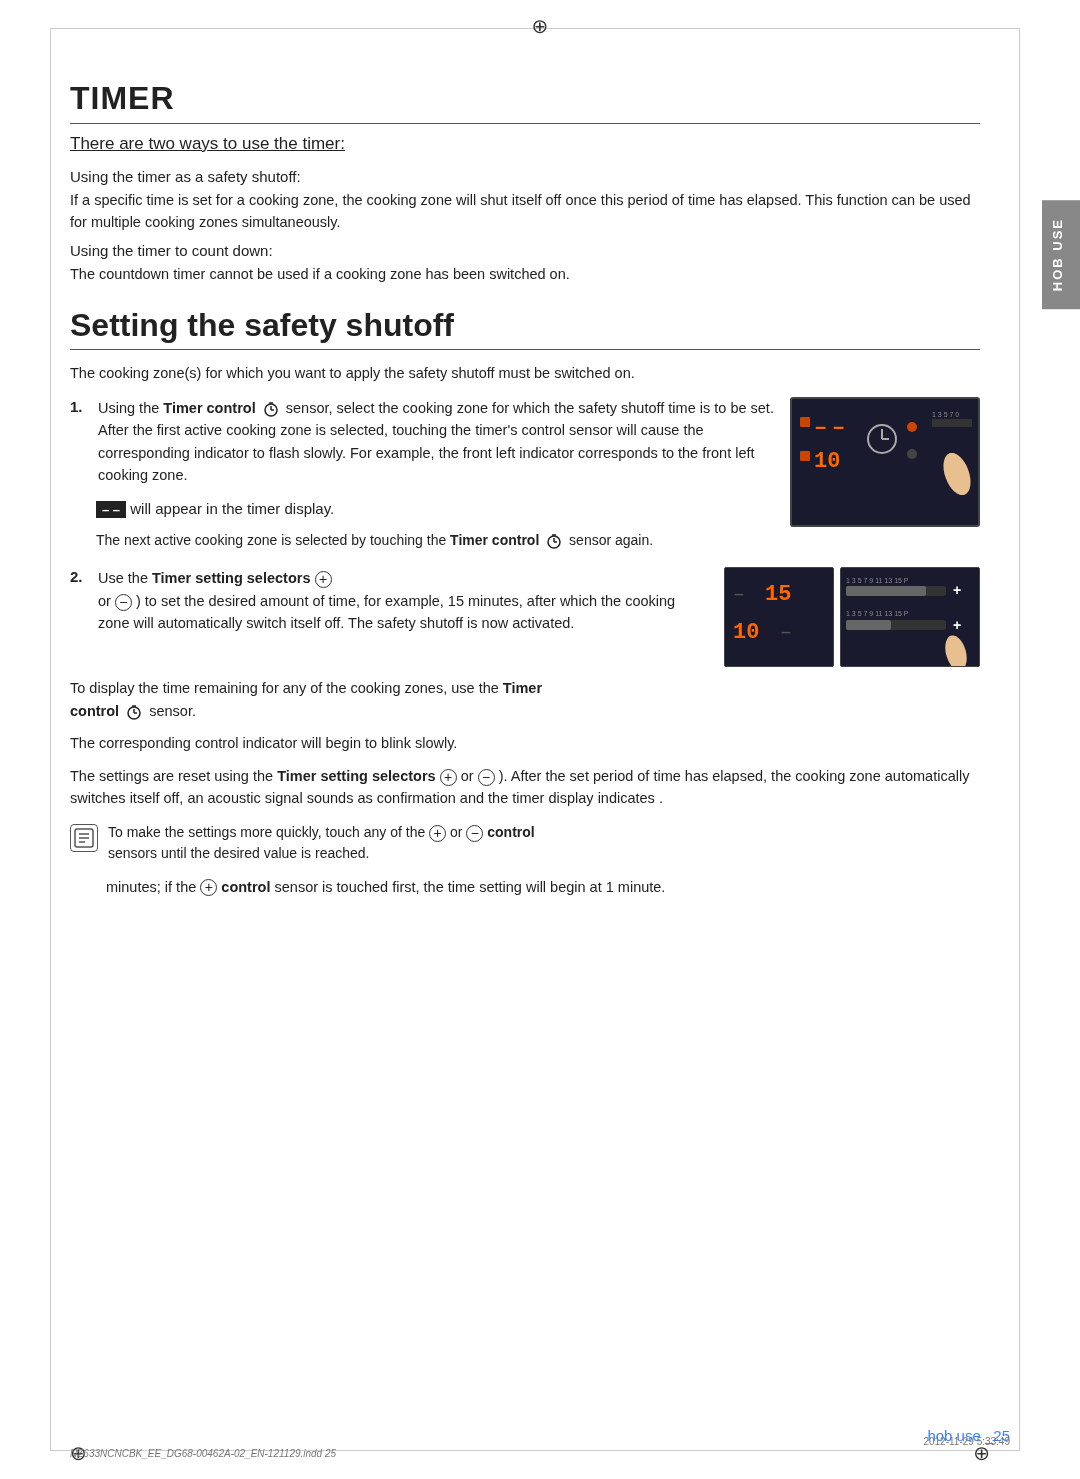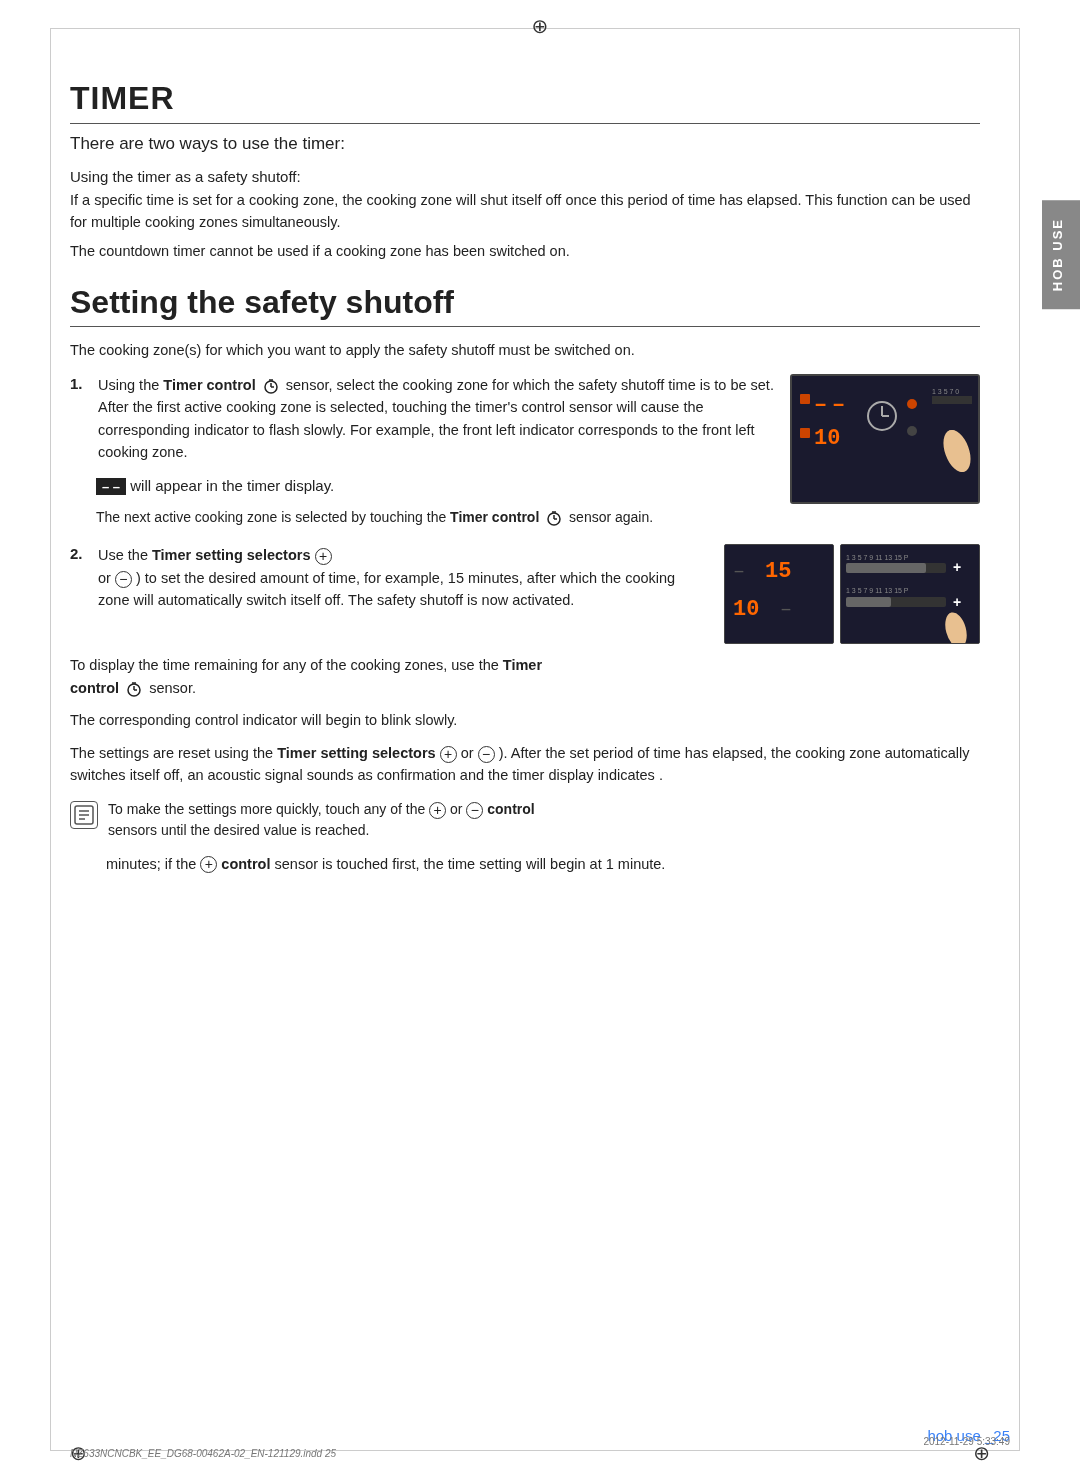--- a/index.html
+++ b/index.html
@@ -75,20 +75,21 @@
       border-bottom: 1.5px solid #555;
       padding-bottom: 6px;
       margin-bottom: 10px;
       margin-top: 30px;
     }
 
     .subtitle {
       font-size: 17px;
       margin-bottom: 14px;
       font-weight: normal;
+      text-decoration: underline;
     }
 
     .section-subheading {
       font-weight: normal;
       font-size: 15px;
       margin-bottom: 4px;
       margin-top: 8px;
     }
 
     .body-text {
@@ -303,20 +304,21 @@
 
 <div class="main-content">
 
   <h1 class="timer-heading">TIMER</h1>
 
   <p class="subtitle">There are two ways to use the timer:</p>
 
   <p class="section-subheading">Using the timer as a safety shutoff:</p>
   <p class="body-text">If a specific time is set for a cooking zone, the cooking zone will shut itself off once this period of time has elapsed. This function can be used for multiple cooking zones simultaneously.</p>
 
+  <p class="section-subheading">Using the timer to count down:</p>
   <p class="body-text">The countdown timer cannot be used if a cooking zone has been switched on.</p>
 
   <h2 class="section-heading">Setting the safety shutoff</h2>
 
   <p class="intro-text">The cooking zone(s) for which you want to apply the safety shutoff must be switched on.</p>
 
   <div class="step-with-image">
     <div class="step-text-block">
       <div style="display:flex;align-items:flex-start;">
         <span class="step-number bold">1.</span>

